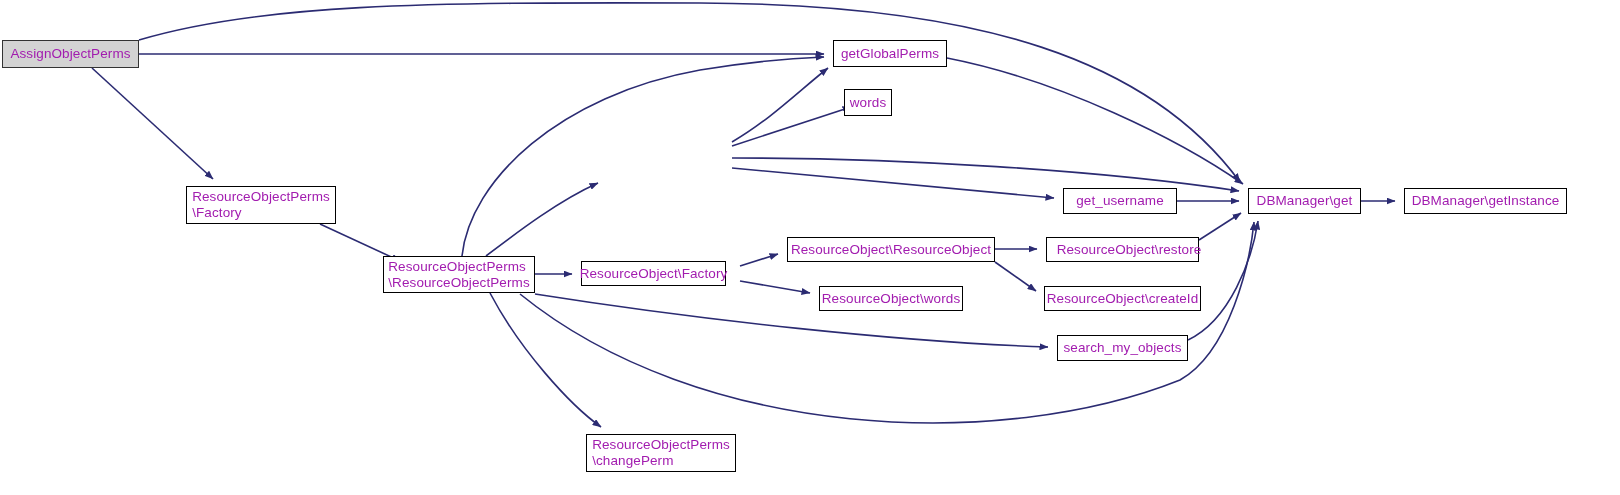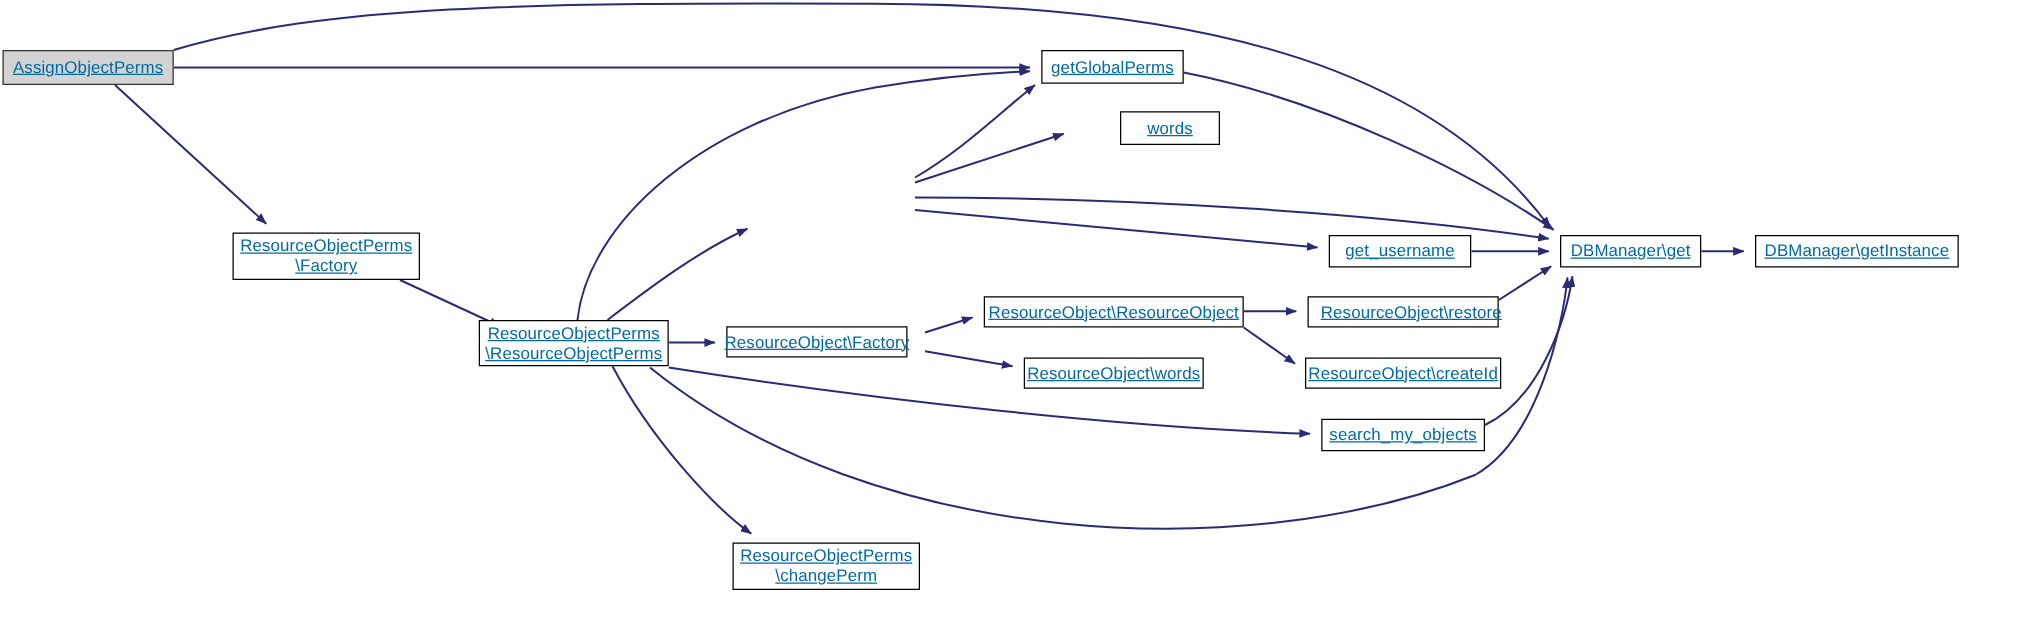--- a/index.html
+++ b/index.html
@@ -7,27 +7,26 @@
   #canvas{position:relative;width:1620px;height:495px;background:#ffffff;overflow:hidden;}
   svg.edges{position:absolute;left:0;top:0;width:1620px;height:495px;}
   .node{
     position:absolute;
     box-sizing:border-box;
     border:1px solid #000000;
     background:#ffffff;
     display:flex;
     align-items:center;
     justify-content:center;
-    text-align:center;
-    color:#0369a1;
+    text-align:left;
+    color:#a21caf;
     font-size:13.5px;
     line-height:16px;
     white-space:pre-line;
     letter-spacing:0.1px;
-    text-decoration:underline;
   }
   .node.root{background:#d3d3d3;border:1px solid #333333;}
 </style>
 </head>
 <body>
 
 <div id="canvas">
 
   <svg class="edges" viewBox="0 0 1620 495">
     <defs>
@@ -82,21 +81,21 @@
       <path d="M1188,340 C1230,320 1252,260 1258,221"></path>
 
       <path d="M1361,201 L1395,201"></path>
     </g>
   </svg>
 
   <div class="node root" style="left:2px;top:40px;width:137px;height:28px;">AssignObjectPerms</div>
 
   <div class="node" style="left:833px;top:40px;width:114px;height:27px;">getGlobalPerms</div>
 
-  <div class="node" style="left:896px;top:89px;width:80px;height:27px;">words</div>
+  <div class="node" style="left:844px;top:89px;width:48px;height:27px;">words</div>
 
 
   <div class="node" style="left:186px;top:186px;width:150px;height:38px;">ResourceObjectPerms
 \Factory</div>
 
   <div class="node" style="left:1063px;top:188px;width:114px;height:26px;">get_username</div>
 
   <div class="node" style="left:1248px;top:188px;width:113px;height:26px;">DBManager\get</div>
 
   <div class="node" style="left:787px;top:237px;width:208px;height:25px;">ResourceObject\ResourceObject</div>

